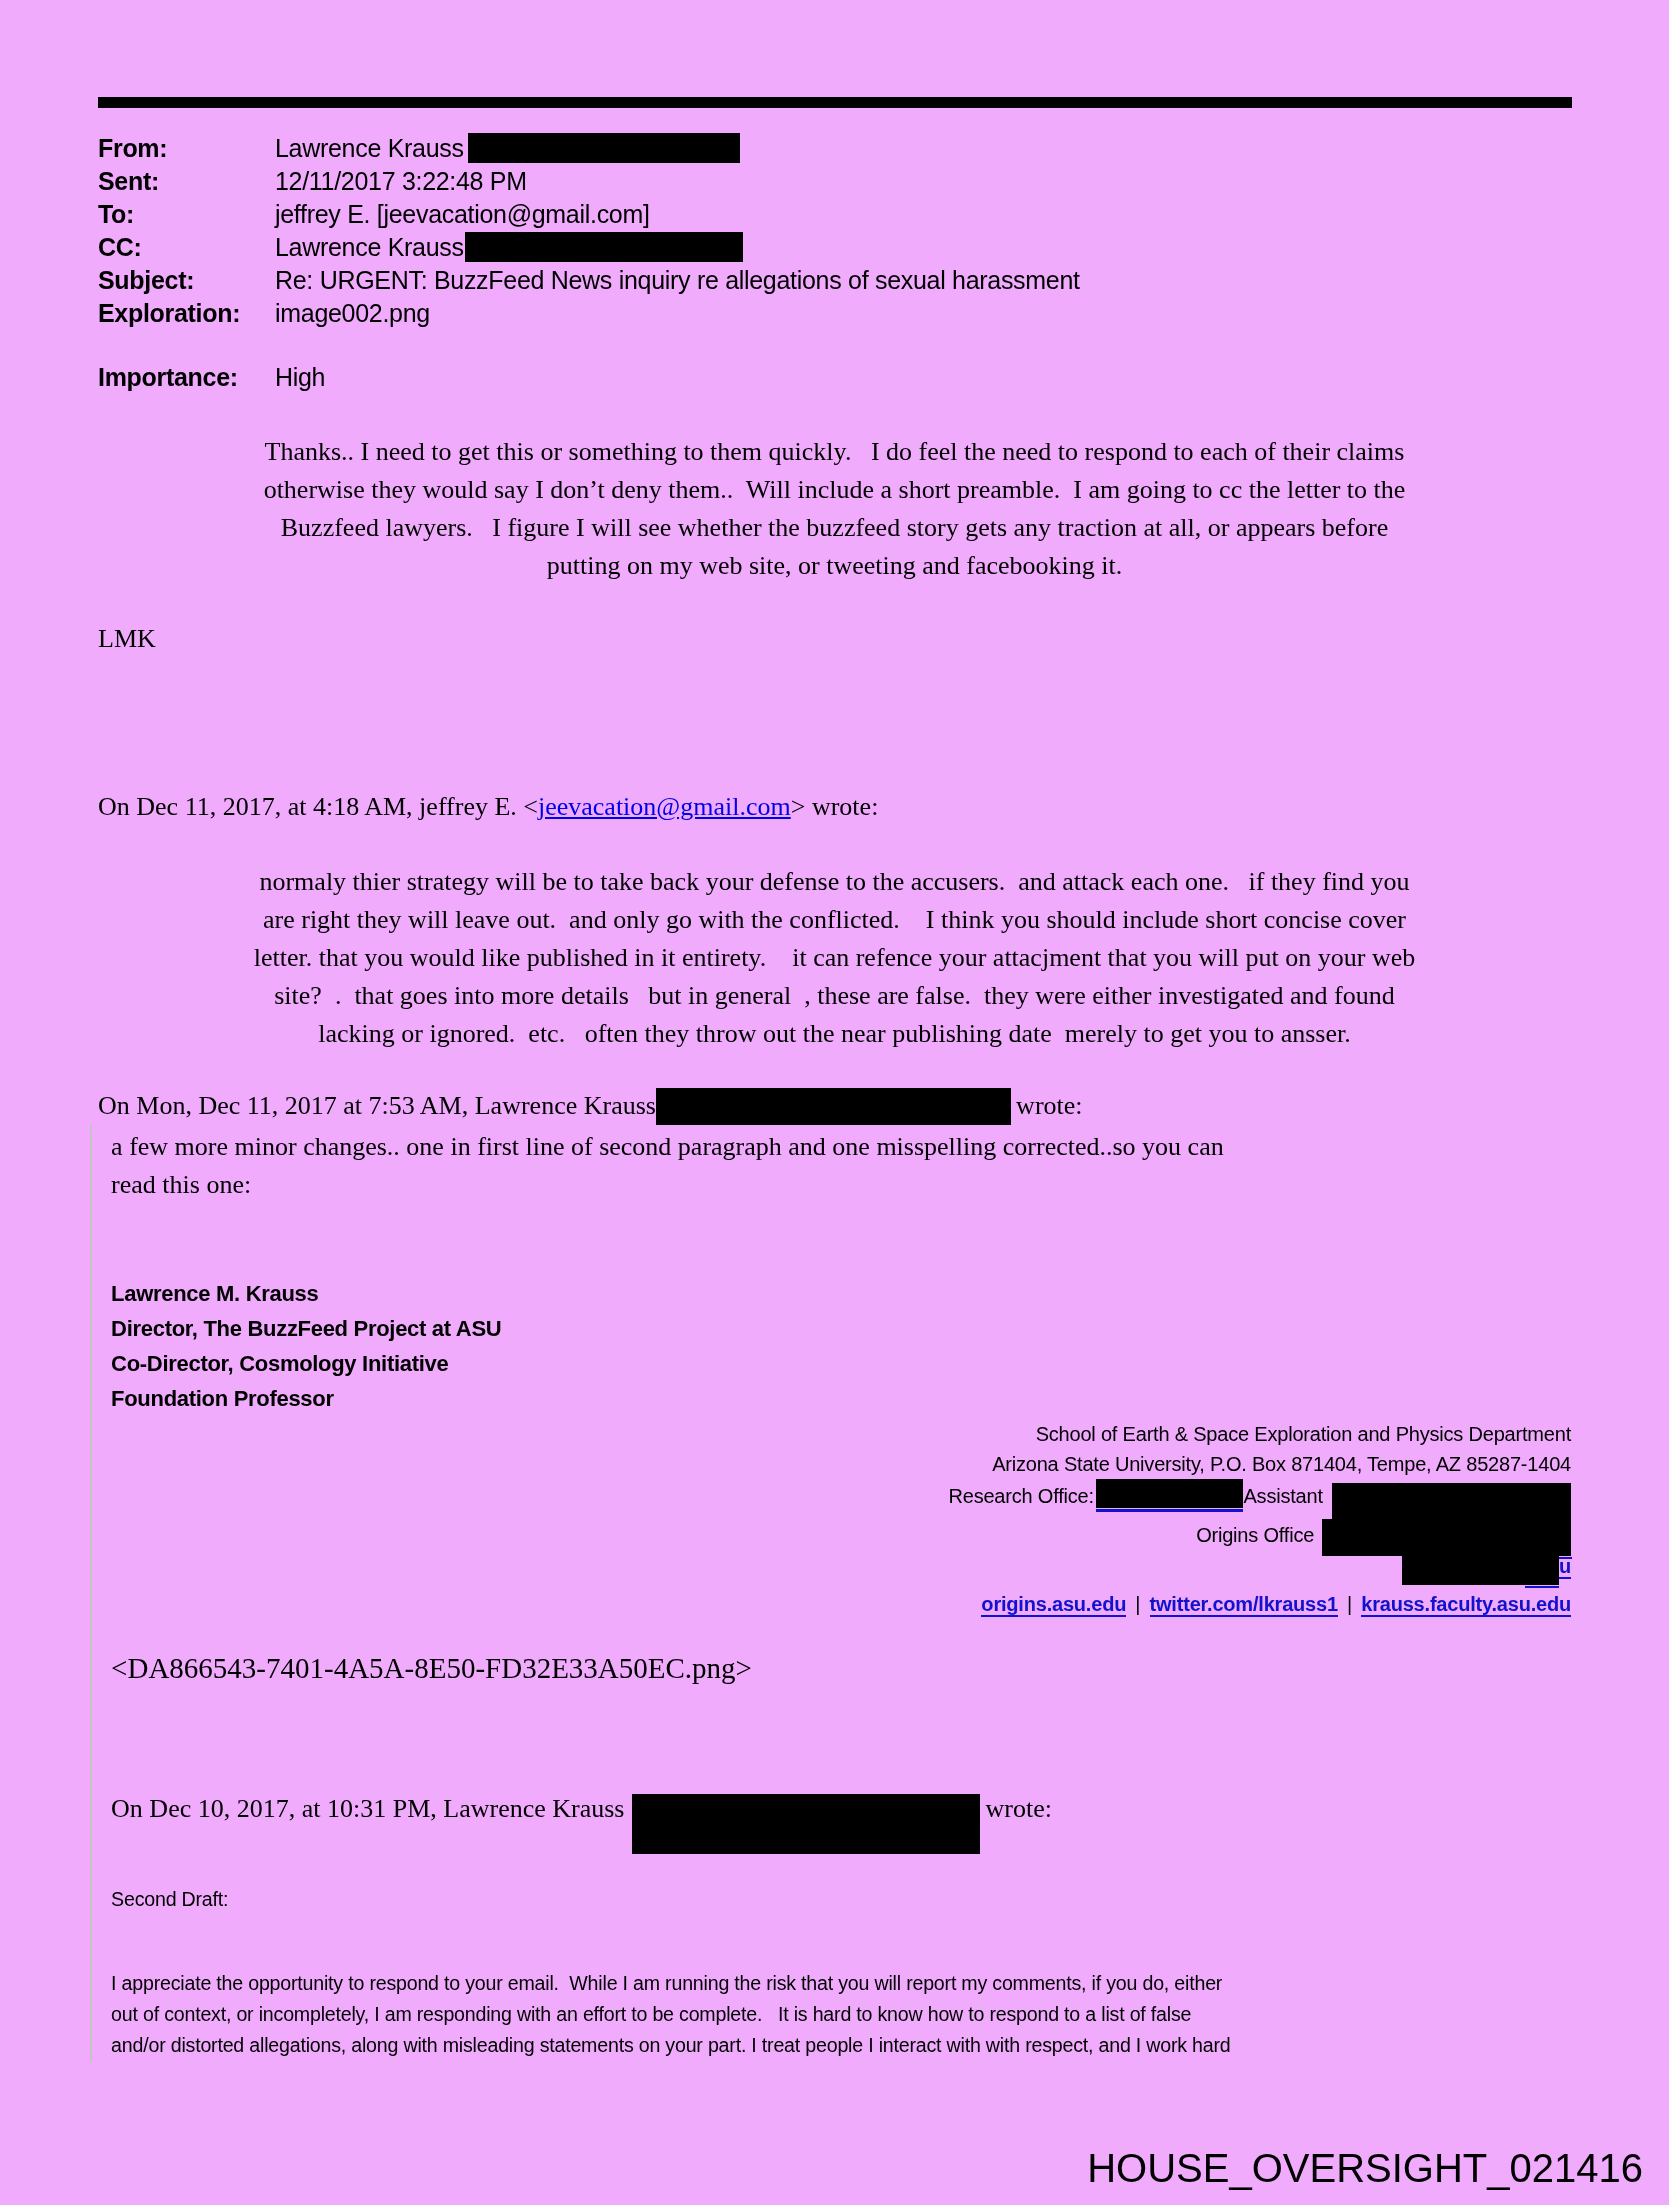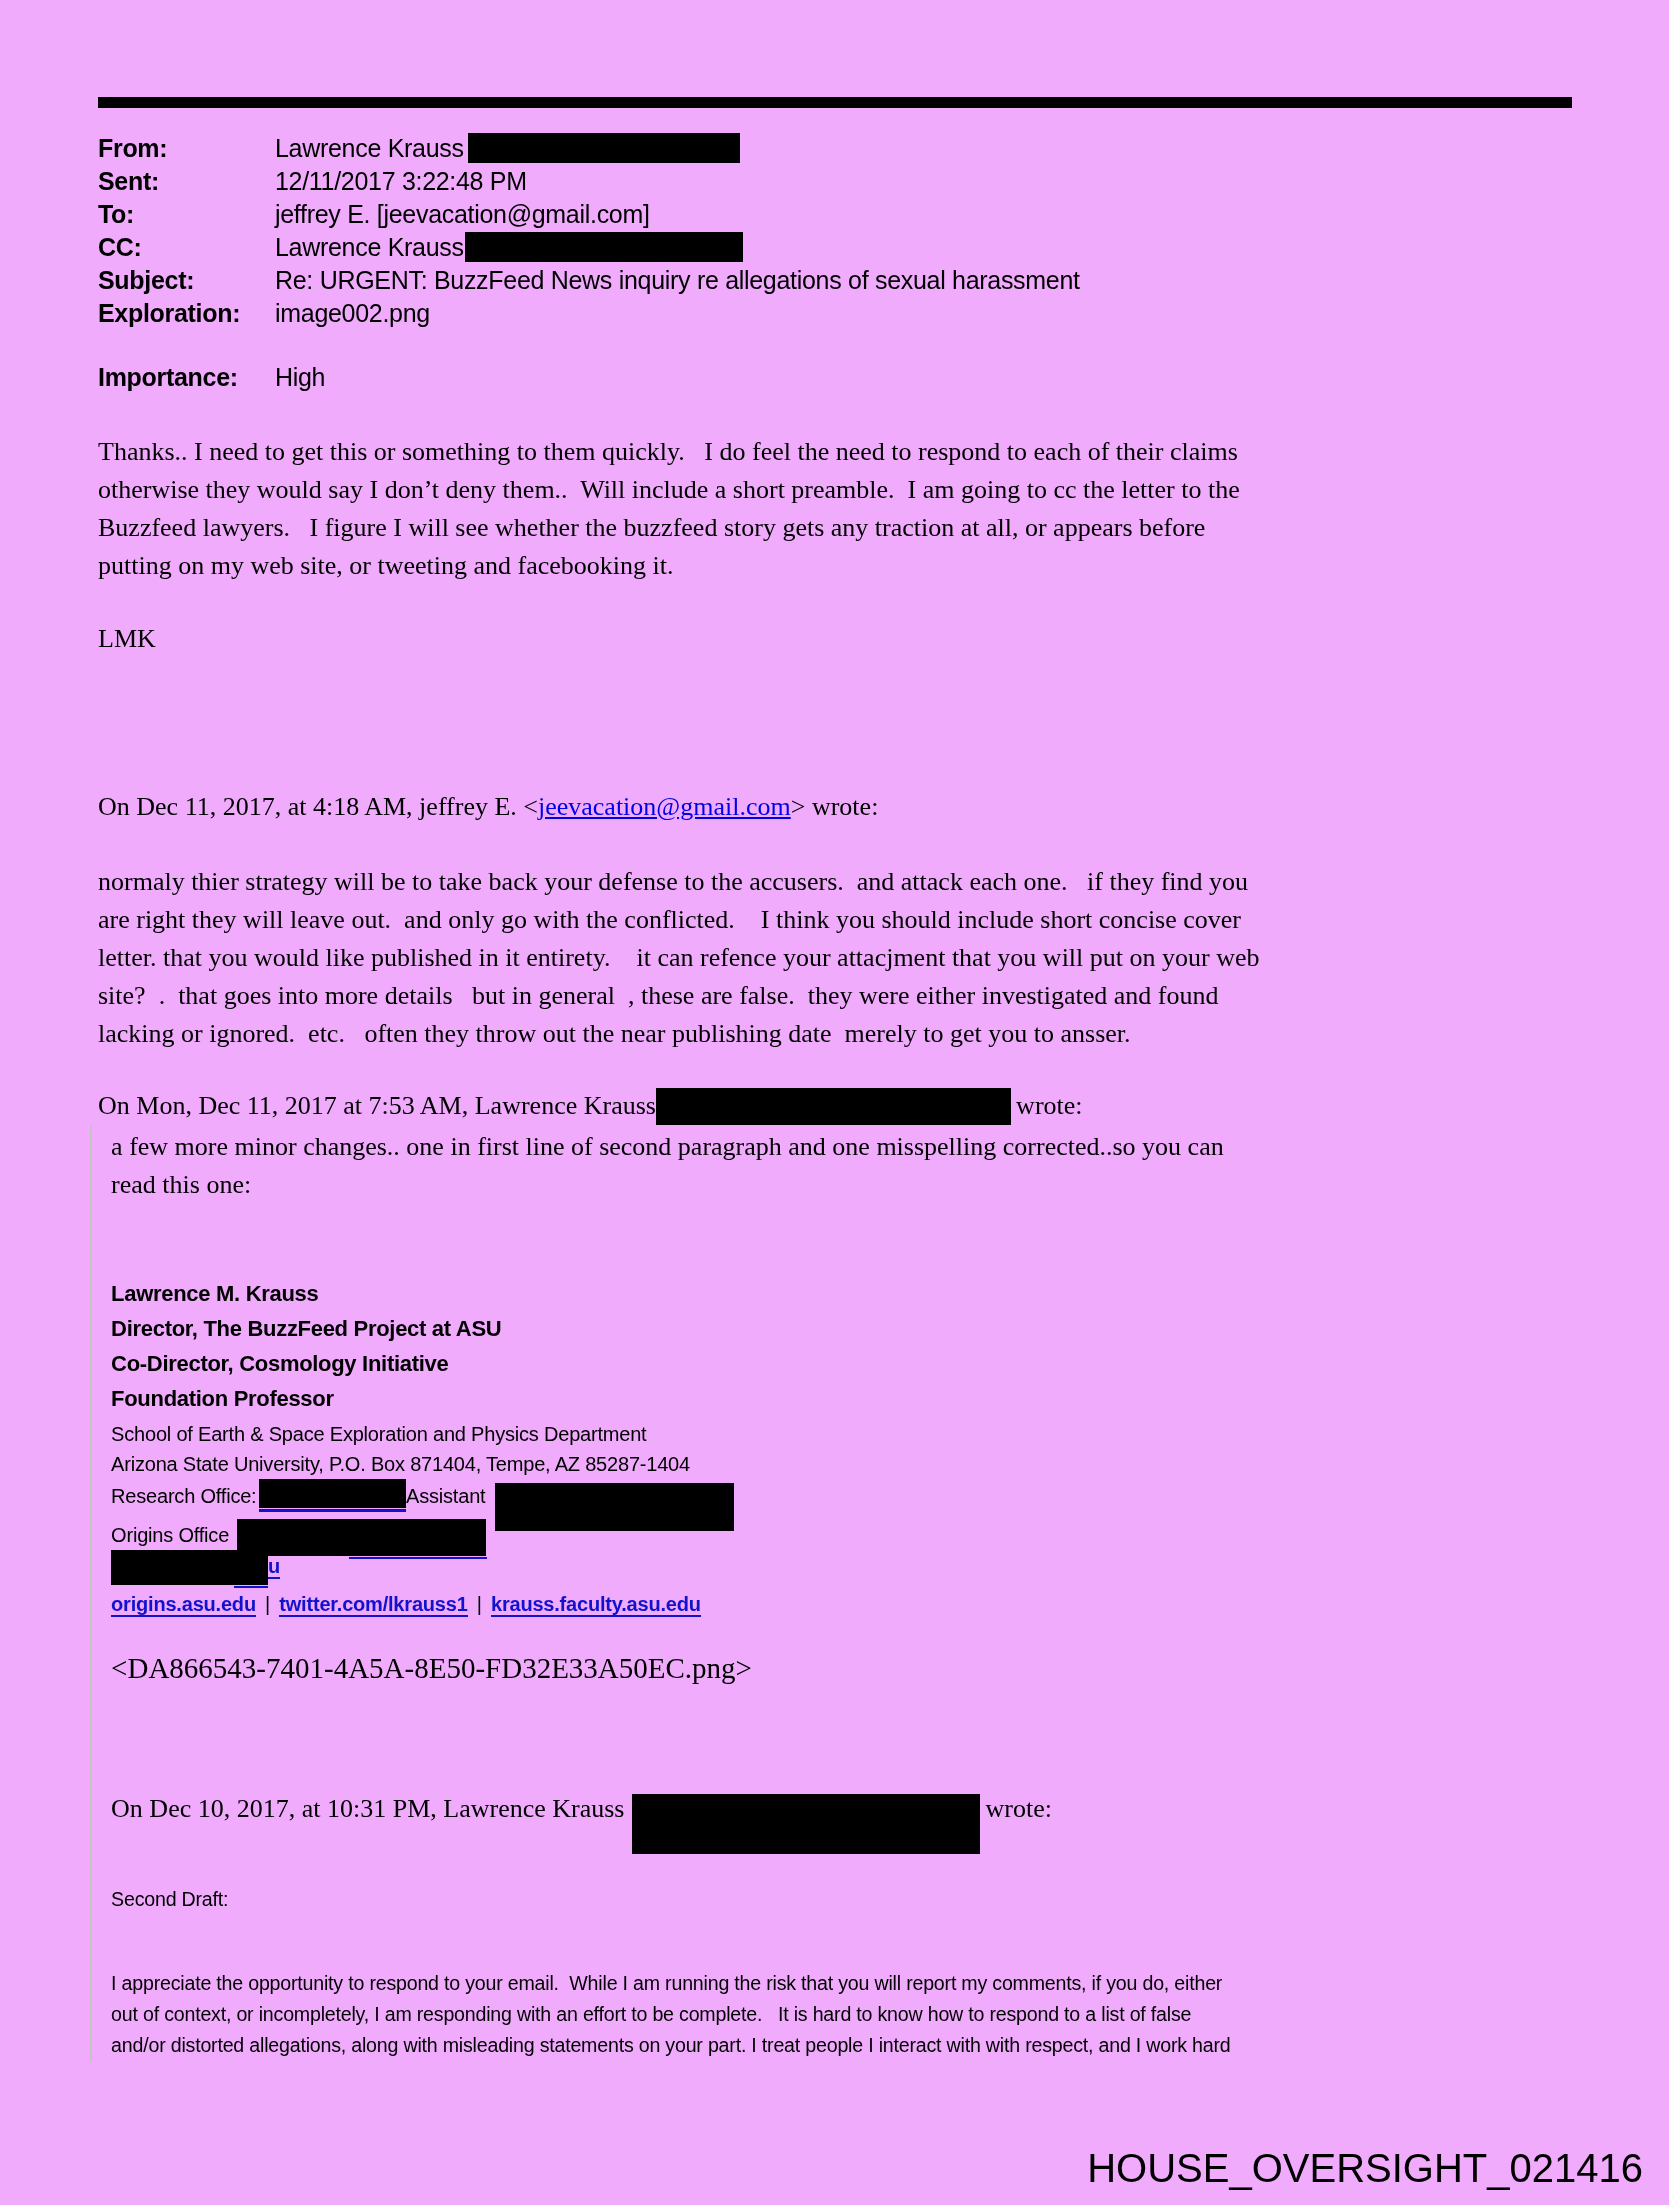--- a/index.html
+++ b/index.html
@@ -36,38 +36,38 @@
   .bar-research1{width:147px;height:29px;vertical-align:-5.2px;margin-left:2.6px;}
   .bar-research2{width:239px;height:48px;vertical-align:-18.3px;margin:-10.5px 0 -9.2px 9.2px;}
   .bar-origins{width:249px;height:37px;vertical-align:-9.8px;margin:-3.9px 0 -3.9px 7.9px;}
   .bar-partial{width:157px;height:35px;vertical-align:-8.5px;margin:-3.3px 0;}
   .bar-q3{width:348px;height:60px;vertical-align:-22px;margin:-14.4px 5.2px -14.4px 7.9px;}
   .bar.u-full::after{content:"";position:absolute;left:0;right:0;bottom:-3.3px;height:2.6px;background:var(--link-blue);}
   .bar.u-right::after{content:"";position:absolute;left:45%;right:-1.3px;bottom:-3.3px;height:2.6px;background:var(--link-blue);}
   .bar.u-tail::after{content:"";position:absolute;width:34px;right:0;bottom:-3.3px;height:2.6px;background:var(--link-blue);}
   
   .serif{font-family:"Liberation Serif",serif;font-size:26px;line-height:38px;}
-  .para{white-space:pre-wrap;}
+  .para{white-space:pre-wrap;text-align:center;}
   .para1{margin-top:39px;}
   .signoff{margin-top:35px;}
   .q1head{margin-top:130px;}
   .mail-link{color:var(--serif-link-blue);text-decoration:underline;}
   .q1body{margin-top:37px;}
   .q2head{margin-top:34px;}
   
   .qwrap{
     margin-left:-8.5px;
     border-left:2.6px solid var(--border-gray);
     padding:3.9px 0 1.3px 19.6px;
   }
   .q2body{white-space:pre-wrap;}
   
   .sig{margin-top:72px;font-size:22px;letter-spacing:-0.3px;}
   .sig-bold{font-weight:bold;line-height:35px;}
-  .sig-small{font-size:20px;line-height:29.5px;letter-spacing:-0.2px;}
+  .sig-small{font-size:20px;line-height:29.5px;letter-spacing:-0.2px;text-align:right;}
   .sig-gap{margin-top:3.9px;}
   .u-suffix{color:var(--link-blue);font-weight:bold;border-bottom:2.6px solid var(--link-blue);}
   .sig-links{margin-top:7.9px;line-height:29.5px;}
   .sig-link{color:var(--link-blue);font-weight:bold;border-bottom:2.6px solid var(--link-blue);cursor:pointer;}
   .sig-sep{color:var(--text-black);margin:0 9.2px;font-weight:normal;}
   
   .da-line{margin-top:30px;font-size:29px;line-height:38px;}
   .q3head{margin-top:103px;}
   .draft{margin-top:47px;font-family:"Liberation Sans",sans-serif;font-size:19.6px;line-height:26px;letter-spacing:-0.2px;}
   .fpara{

